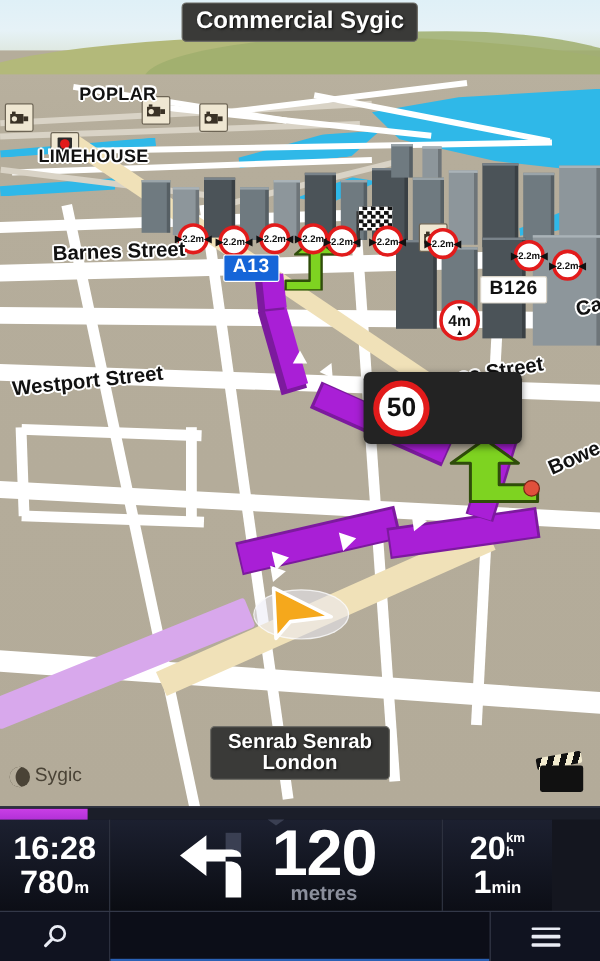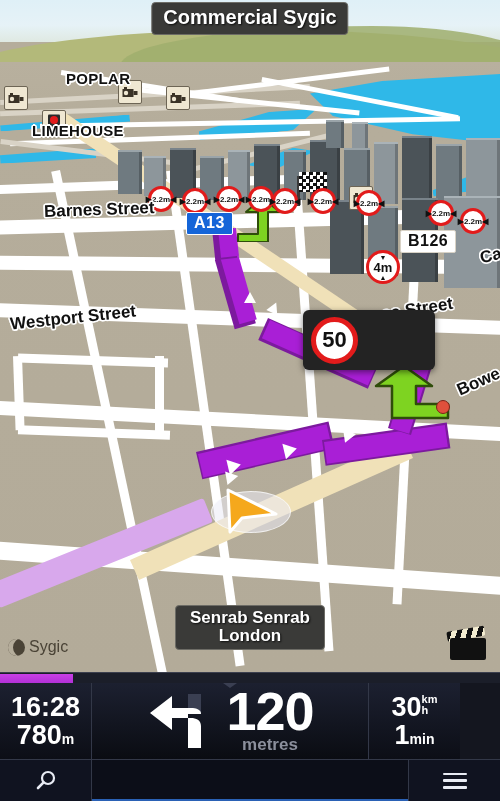--- a/index.html
+++ b/index.html
@@ -445,21 +445,21 @@
           <path d="M42,24 L42,58 L55,58 L55,36 C55,30 50,28 45,28 L26,28 L26,40 L4,23 L26,6 L26,18 L45,18 C56,18 55,24 55,24 Z" fill="#ffffff"></path>
         </svg>
         <div class="distblock">
           <div class="distnum">120</div>
           <div class="distunit">metres</div>
         </div>
       </div>
 
       <div class="cell-right">
         <div class="bigtxt">
-          <span>30</span><span class="sup">
+          <span>20</span><span class="sup">
               <span>km</span>
               <span>h</span>
             </span>
         </div>
         <div class="bigtxt">
           <span>1</span><span class="u">min</span>
         </div>
       </div>
     </div>
 

